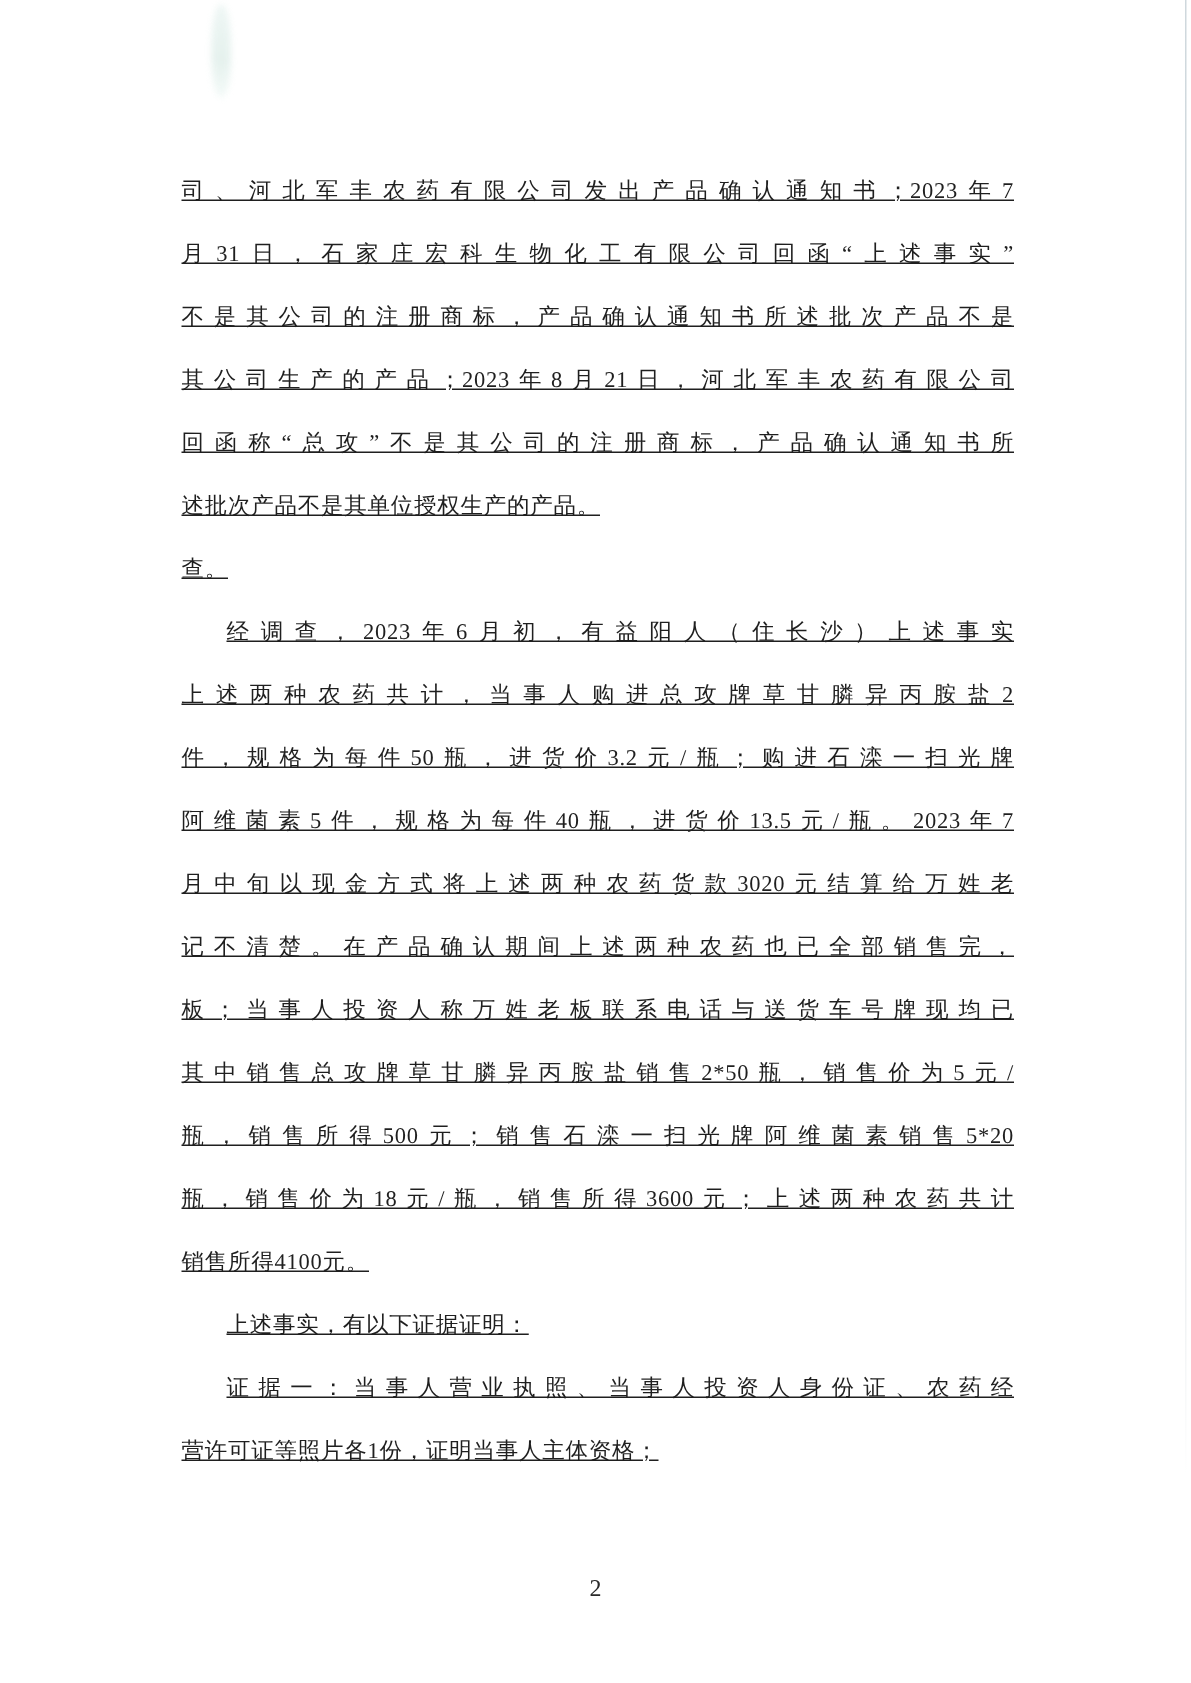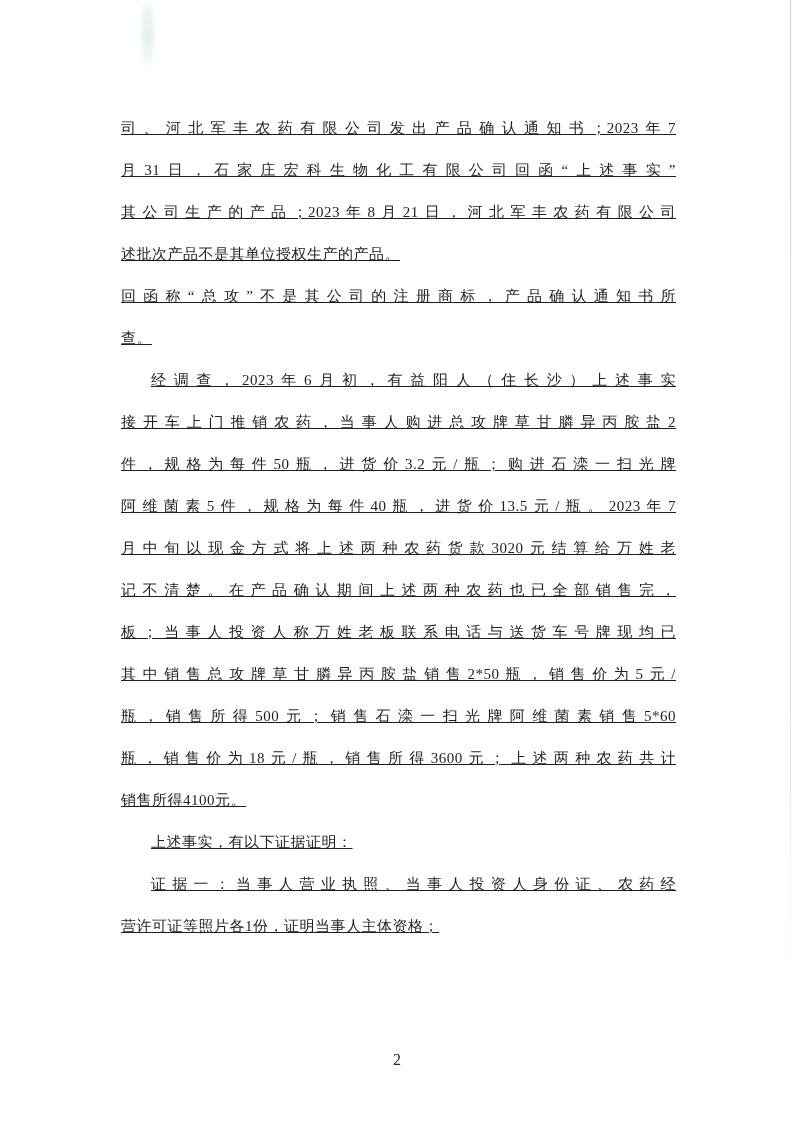--- a/index.html
+++ b/index.html
@@ -86,39 +86,40 @@
 <div class="page">
 
   <div class="scan-smudge"></div>
   <div class="scan-edge-line"></div>
 
   <div class="content">
 
     <div class="para">
       <div class="line fill">司、河北军丰农药有限公司发出产品确认通知书；2023年7</div>
       <div class="line fill">月31日，石家庄宏科生物化工有限公司回函“上述事实”</div>
+      <div class="line fill">不是其公司的注册商标，产品确认通知书所述批次产品不是</div>
       <div class="line fill">其公司生产的产品；2023年8月21日，河北军丰农药有限公司</div>
+      <div class="line fill">回函称“总攻”不是其公司的注册商标，产品确认通知书所</div>
       <div class="line end">述批次产品不是其单位授权生产的产品。</div>
-      <div class="line fill">回函称“总攻”不是其公司的注册商标，产品确认通知书所</div>
     </div>
 
     <div class="para">
       <div class="line end">查。</div>
     </div>
 
     <div class="para">
       <div class="line fill indent">经调查，2023年6月初，有益阳人（住长沙）上述事实</div>
-      <div class="line fill">接开车上门推销农药，当事人购进总攻牌草甘膦异丙胺盐2</div>
+      <div class="line fill">上述两种农药共计，当事人购进总攻牌草甘膦异丙胺盐2</div>
       <div class="line fill">件，规格为每件50瓶，进货价3.2元/瓶；购进石滦一扫光牌</div>
       <div class="line fill">阿维菌素5件，规格为每件40瓶，进货价13.5元/瓶。2023年7</div>
       <div class="line fill">月中旬以现金方式将上述两种农药货款3020元结算给万姓老</div>
       <div class="line fill">记不清楚。在产品确认期间上述两种农药也已全部销售完，</div>
       <div class="line fill">板；当事人投资人称万姓老板联系电话与送货车号牌现均已</div>
       <div class="line fill">其中销售总攻牌草甘膦异丙胺盐销售2*50瓶，销售价为5元/</div>
-      <div class="line fill">瓶，销售所得500元；销售石滦一扫光牌阿维菌素销售5*60</div>
+      <div class="line fill">瓶，销售所得500元；销售石滦一扫光牌阿维菌素销售5*20</div>
       <div class="line fill">瓶，销售价为18元/瓶，销售所得3600元；上述两种农药共计</div>
       <div class="line end">销售所得4100元。</div>
     </div>
 
     <div class="para">
       <div class="line end indent">上述事实，有以下证据证明：</div>
     </div>
 
     <div class="para">
       <div class="line fill indent">证据一：当事人营业执照、当事人投资人身份证、农药经</div>

